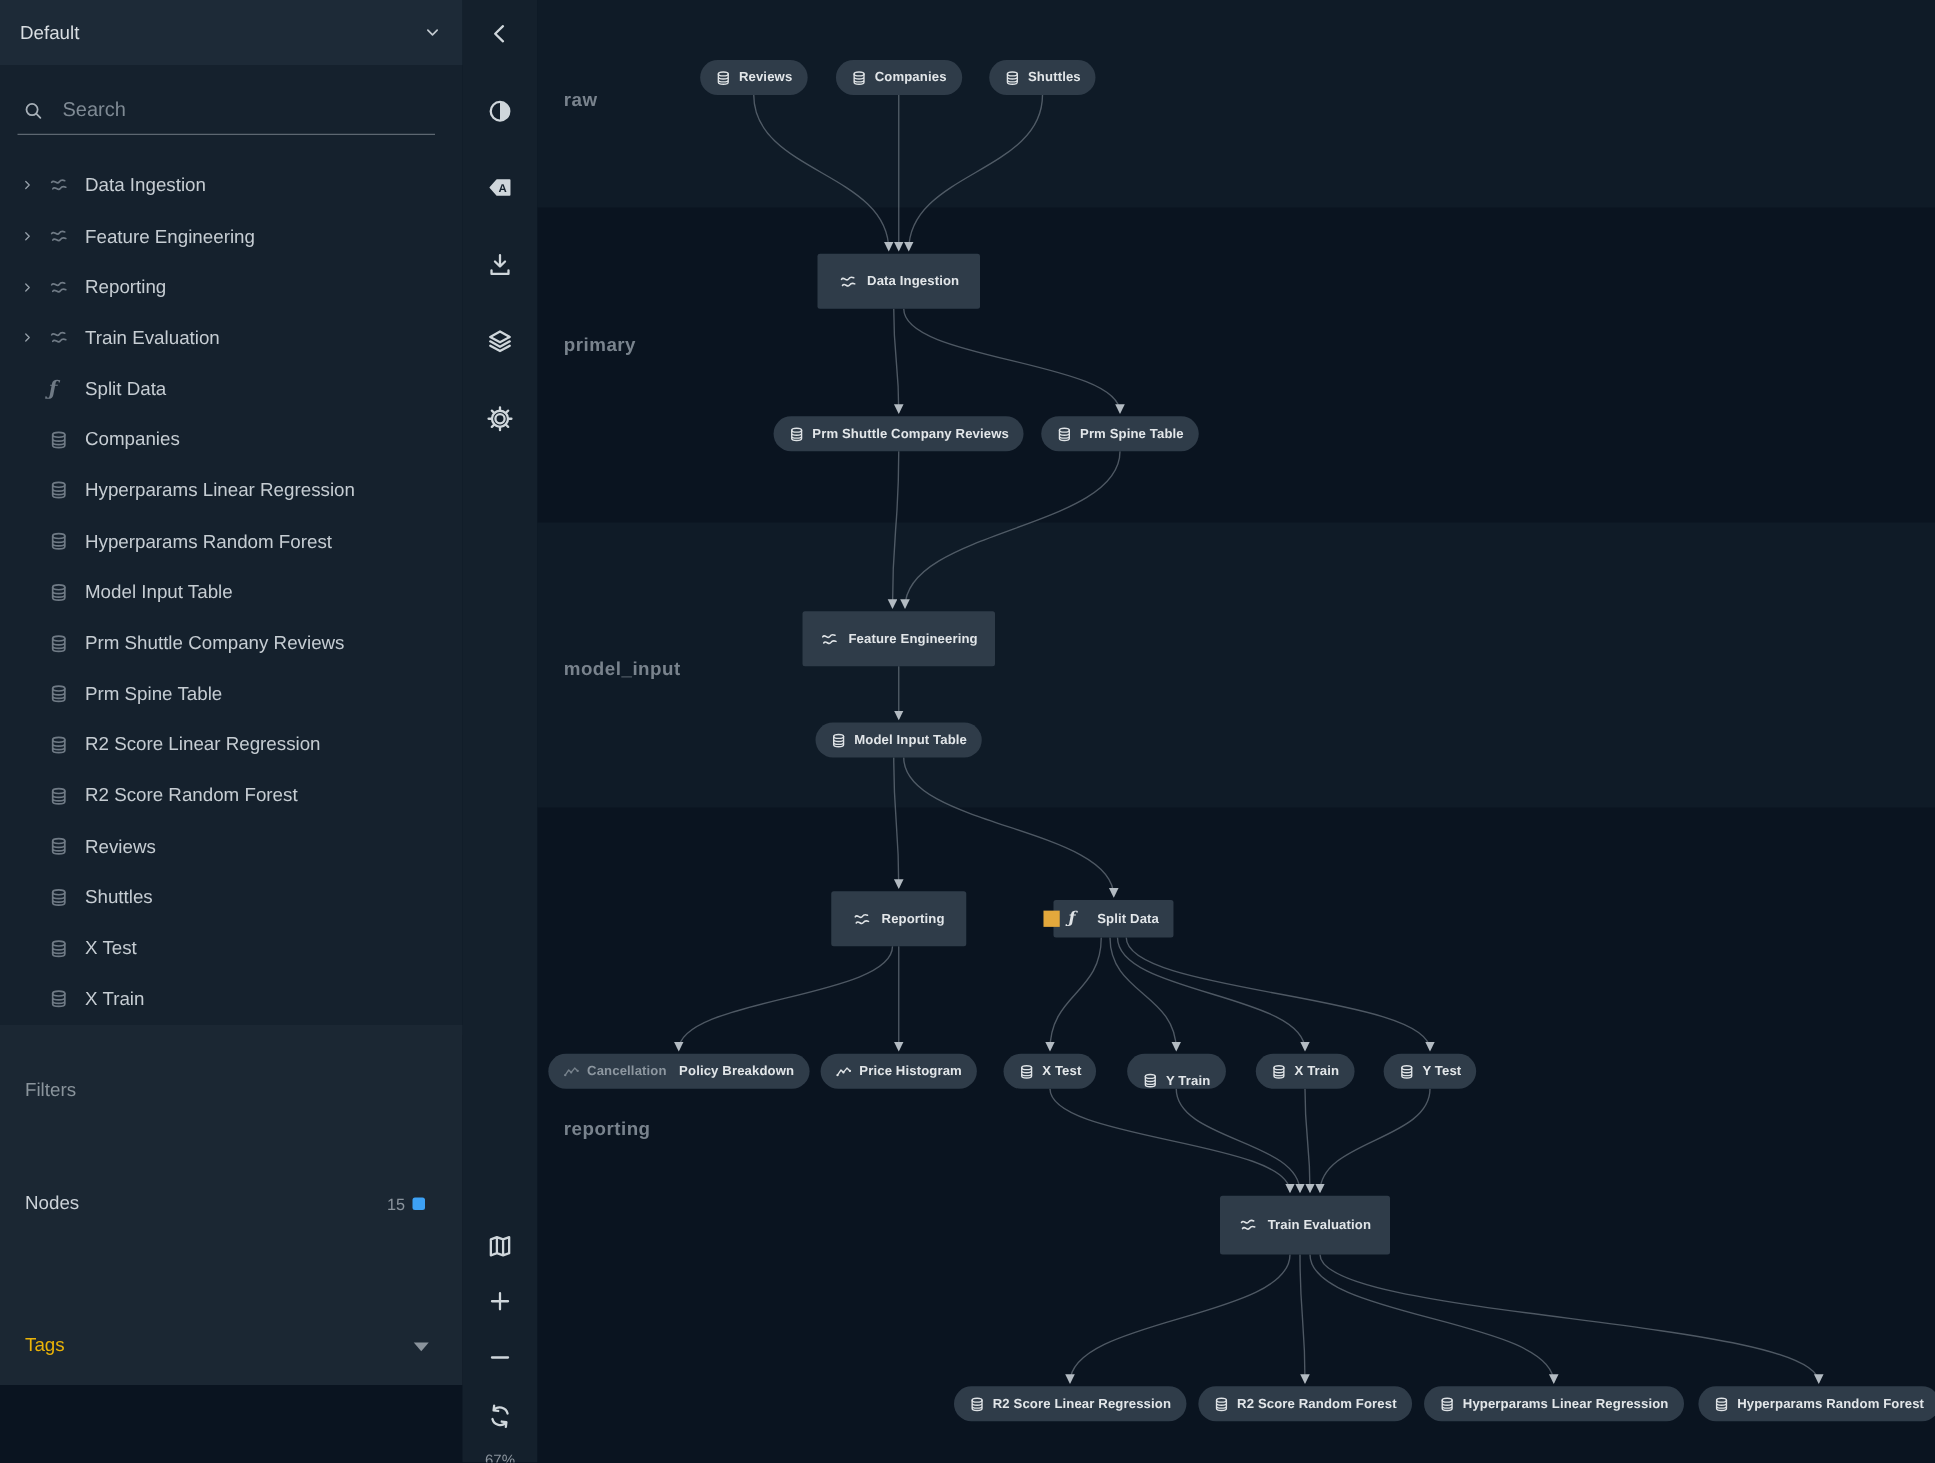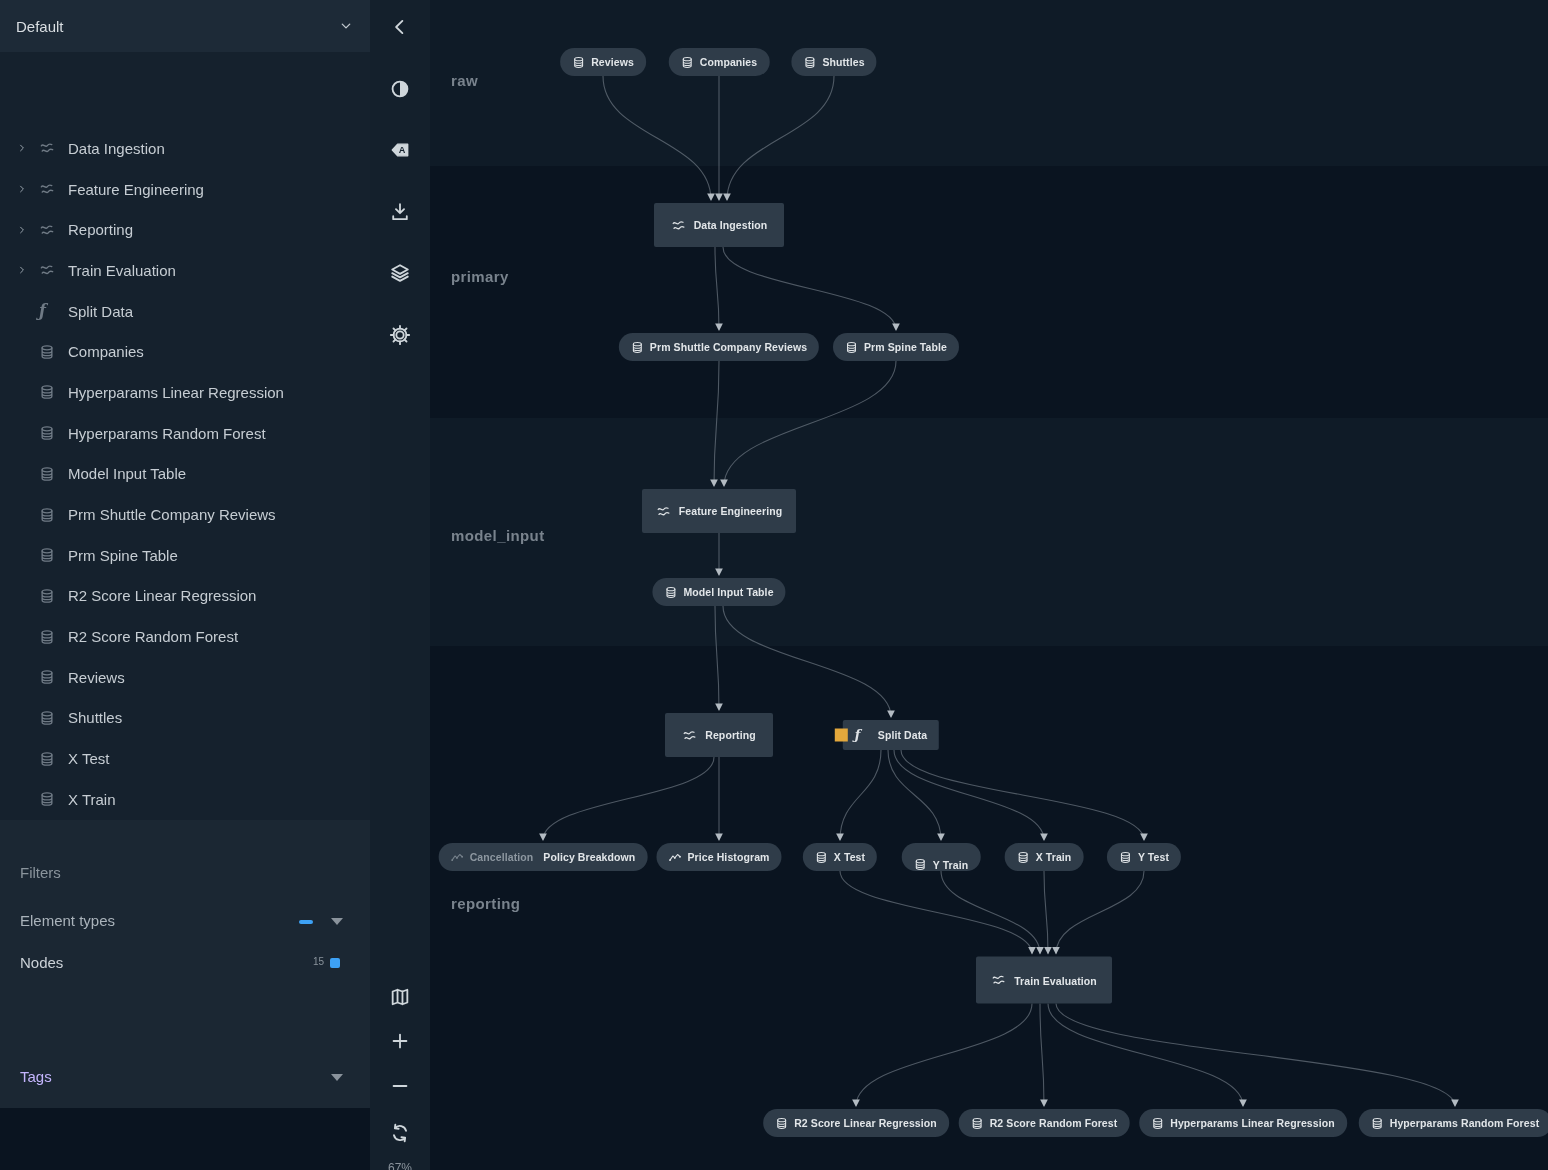--- a/index.html
+++ b/index.html
@@ -35,21 +35,21 @@
   .t-label{font-size:15px;color:#c6cdd3;white-space:nowrap;}
   .fx{font-family:"DejaVu Serif",serif;font-style:italic;font-weight:bold;line-height:1;}
   .t-icn .fx{font-size:16px;}
 
   .filters{position:absolute;left:0;top:820px;width:370px;height:288px;background:#1b2733;}
   .f-title{position:absolute;left:20px;top:44px;font-size:15px;color:#8a949c;}
   .f-row{position:absolute;left:0;width:370px;height:24px;}
   .f-glabel{position:absolute;left:20px;top:2px;font-size:15px;color:#aab3bb;}
   .f-ilabel{position:absolute;left:20px;top:2px;font-size:15px;color:#ccd2d8;}
   .f-ilabel.dim{color:#6f7a85;}
-  .f-count{position:absolute;right:46px;top:4px;font-size:10px;color:#8a939c;}
+  .f-count{position:absolute;right:46px;top:4px;font-size:13px;color:#8a939c;}
   .f-count.dim{color:#5f6a74;}
   .minus-ic{position:absolute;right:57px;top:10px;width:14px;height:4px;border-radius:2px;background:#3da1f5;}
   .tri-dn{position:absolute;right:27px;top:8px;width:0;height:0;
           border-left:6px solid transparent;border-right:6px solid transparent;border-top:7px solid #8a939c;}
   .sq{position:absolute;right:30px;top:6px;width:10px;height:10px;border-radius:2px;background:#3da1f5;}
   .sq.off{width:7px;height:7px;background:transparent;border:1.5px solid #5c6671;top:7px;right:31px;}
 
   
   .toolbar{position:absolute;left:370px;top:0;width:60px;height:1170px;background:#14202c;}
   .tb-btn{position:absolute;left:10px;width:40px;height:40px;border:none;background:transparent;
@@ -91,20 +91,29 @@
   <aside class="sidebar">
     <div class="pl-header">
       <span class="lbl">Default</span>
       <span class="icn chev-dn">
         <svg viewBox="0 0 24 24">
             <path d="M6.4 9.2 L12 14.8 L17.6 9.2"></path>
           </svg>
       </span>
     </div>
 
+    <div class="search-row">
+      <span class="icn search-icn">
+        <svg viewBox="0 0 24 24">
+            <circle cx="10.8" cy="10.8" r="6.3"></circle>
+            <path d="M15.5 15.5 L20.2 20.2"></path>
+          </svg>
+      </span>
+      <input type="text" placeholder="Search" style="">
+    </div>
 
     <div class="tree" id="tree">
         <div class="t-row">
           <span class="icn chev-rt"><svg viewBox="0 0 24 24">
               <path d="M9.2 6.4 L14.8 12 L9.2 17.6"></path>
             </svg></span>
           <span class="icn t-icn"><svg viewBox="0 0 24 24">
               <path d="M3.5 8.8 C6.2 4.4 9.8 12.4 12.5 8.4 C13.9 6.4 16.7 5.7 19.2 6.8 M4.8 16.6 C7.5 12.2 11.1 20.2 13.8 16.2 C15.2 14.2 18 13.5 20.5 14.6"></path>
             </svg></span>
           <span class="t-label">Data Ingestion</span>
@@ -235,36 +244,31 @@
               <ellipse cx="12" cy="5.8" rx="7.3" ry="2.9"></ellipse>
               <path d="M4.7 5.8 V18.2 M19.3 5.8 V18.2 M4.7 18.2 A7.3 2.9 0 0 0 19.3 18.2 M4.7 10.4 A7.3 2.9 0 0 0 19.3 10.4 M4.7 14.6 A7.3 2.9 0 0 0 19.3 14.6"></path>
             </svg></span>
           <span class="t-label">X Train</span>
         </div>
       </div>
 
     <div class="filters">
       <div class="f-title">Filters</div>
 
-      <div class="f-row" style="top:90px">
-        <span class="f-glabel">Element types</span>
-        <span class="minus-ic"></span>
-        <span class="tri-dn"></span>
-      </div>
 
       <div class="f-row" style="top:132px">
         <span class="f-ilabel">Nodes</span>
         <span class="f-count">15</span>
         <span class="sq"></span>
       </div>
 
 
 
       <div class="f-row" style="top:246px">
-        <span class="f-glabel" style="color:#c4b5fd">Tags</span>
+        <span class="f-glabel" style="color:#eab308">Tags</span>
         <span class="tri-dn"></span>
       </div>
     </div>
   </aside>
 
   <div class="toolbar" id="toolbar">
     <div class="tb-zoom">67%</div>
   <button class="tb-btn" style="top: 7px;">
         <span class="icn" style="width:22px;height:22px"><svg viewBox="0 0 24 24">
             <path d="M14.6 5.4 L7.8 12 L14.6 18.6"></path>

